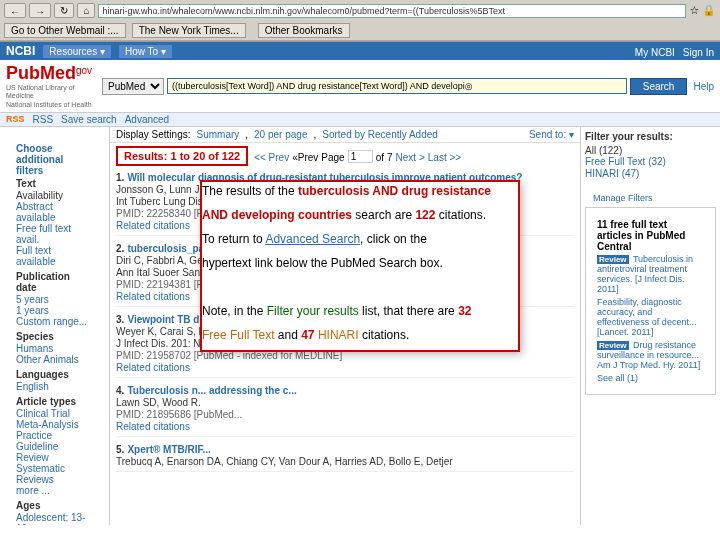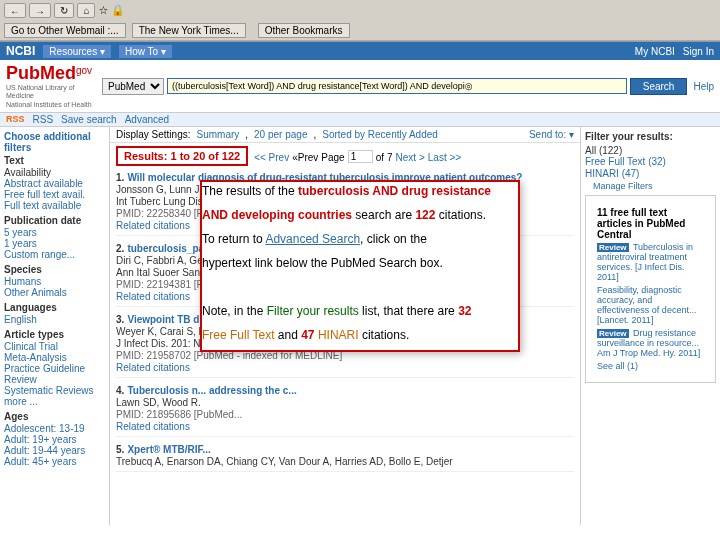--- a/index.html
+++ b/index.html
@@ -24,21 +24,21 @@
     #search-btn { background: #2b6dad; color: white; border: 1px solid #1a4d8a; padding: 2px 12px; font-size: 10px; cursor: pointer; font-weight: normal; }
 
     
     #pm-links { display: flex; gap: 10px; padding: 2px 6px; font-size: 10px; color: #2b6dad; }
     #pm-links a { color: #2b6dad; text-decoration: none; cursor: pointer; }
 
     
     #pm-main { display: flex; height: 100%; }
 
     
-    #left-panel { width: 110px; border-right: 1px solid #ccc; padding: 4px; overflow: hidden; font-size: 10px; }
+    #left-panel { width: 110px; border-right: 1px solid #ccc; padding: 16px; overflow: hidden; font-size: 10px; }
     #left-panel .filter-title { color: #2b6dad; font-weight: bold; font-size: 10px; margin-bottom: 2px; cursor: pointer; }
     .filter-section { margin-bottom: 4px; }
     .filter-section-title { font-weight: bold; color: #333; font-size: 10px; margin-bottom: 1px; }
     .filter-item { color: #2b6dad; cursor: pointer; font-size: 10px; display: block; }
     .filter-item-text { color: #333; font-size: 10px; display: block; }
 
     
     #right-panel { flex: 1; overflow: hidden; }
 
     
@@ -77,37 +77,38 @@
 
     
     #overlay { position: absolute; top: 180px; left: 200px; width: 320px; background: white; border: 2px solid #c00; padding: 0; font-size: 12px; line-height: 1.5; z-index: 100; box-shadow: 2px 2px 8px rgba(0,0,0,0.3); }
     #overlay p { margin-bottom: 6px; }
     .ov-red { color: #c00; font-weight: bold; }
     .ov-blue { color: #2b6dad; }
     .ov-green { color: #006600; }
     .ov-orange { color: #cc6600; }
 
     
-    #ncbi-header { background: #2b6dad; color: white; padding: 2px 6px; font-size: 10px; display: flex; justify-content: space-between; align-items: center; }
+    #ncbi-header { background: #2b6dad; color: white; padding: 2px 6px; font-size: 10px; display: flex; justify-content: space-between; align-items: flex-end; }
     #ncbi-logo { color: white; font-weight: bold; font-size: 12px; }
     #ncbi-right { display: flex; gap: 8px; font-size: 10px; }
 
     .resources-btn { background: #5588cc; border: none; color: white; padding: 1px 6px; font-size: 10px; cursor: pointer; }
 
     #pm-brand-bar { display: flex; align-items: center; padding: 2px 6px; gap: 8px; }
   </style>
 </head>
 <body>
 
 <div id="browser-chrome">
   <div id="nav-bar">
     <button class="nav-btn">←</button>
     <button class="nav-btn">→</button>
     <button class="nav-btn">↻</button>
     <button class="nav-btn">⌂</button>
+    <input id="address-bar" type="text" style="flex: 1 1 0%; font-size: 9px; padding: 1px 3px;" value="hinari-gw.who.int/whalecom/www.ncbi.nlm.nih.gov/whalecom0/pubmed?term=((Tuberculosis%5BText">
     <span>☆</span>
     <span>🔒</span>
   </div>
   <div id="bookmarks-bar">
     <button class="bm-btn">Go to Other Webmail :...</button>
     <button class="bm-btn">The New York Times...</button>
     <span> </span>
     <button class="bm-btn">Other Bookmarks</button>
   </div>
 </div>
@@ -274,21 +275,21 @@
           </div>
 
         </div>
       </div>
 
       <div id="filter-panel">
         <div class="fp-title">Filter your results:</div>
         <span class="fp-item-plain" style="cursor:pointer;">All (122)</span>
         <span class="fp-item">Free Full Text (32)</span>
         <span class="fp-item">HINARI (47)</span>
-        <a style="color:#2b6dad; font-size:9px; cursor:pointer; display:block; margin-top:2px;padding-left:8px;">Manage Filters</a>
+        <a style="color:#2b6dad; font-size:9px; cursor:pointer; display:block; margin-top:14px;padding-left:8px;">Manage Filters</a>
 
         <div id="free-articles">
           <div class="fa-title">11 free full text articles in PubMed Central</div>
           <div class="fa-item">
             <span class="review-badge">Review</span>
             <span class="fa-link">Tuberculosis in antiretroviral treatment services. [J Infect Dis. 2011]</span>
           </div>
           <div class="fa-item">
             <span class="fa-link">Feasibility, diagnostic accuracy, and effectiveness of decent... [Lancet. 2011]</span>
           </div>

